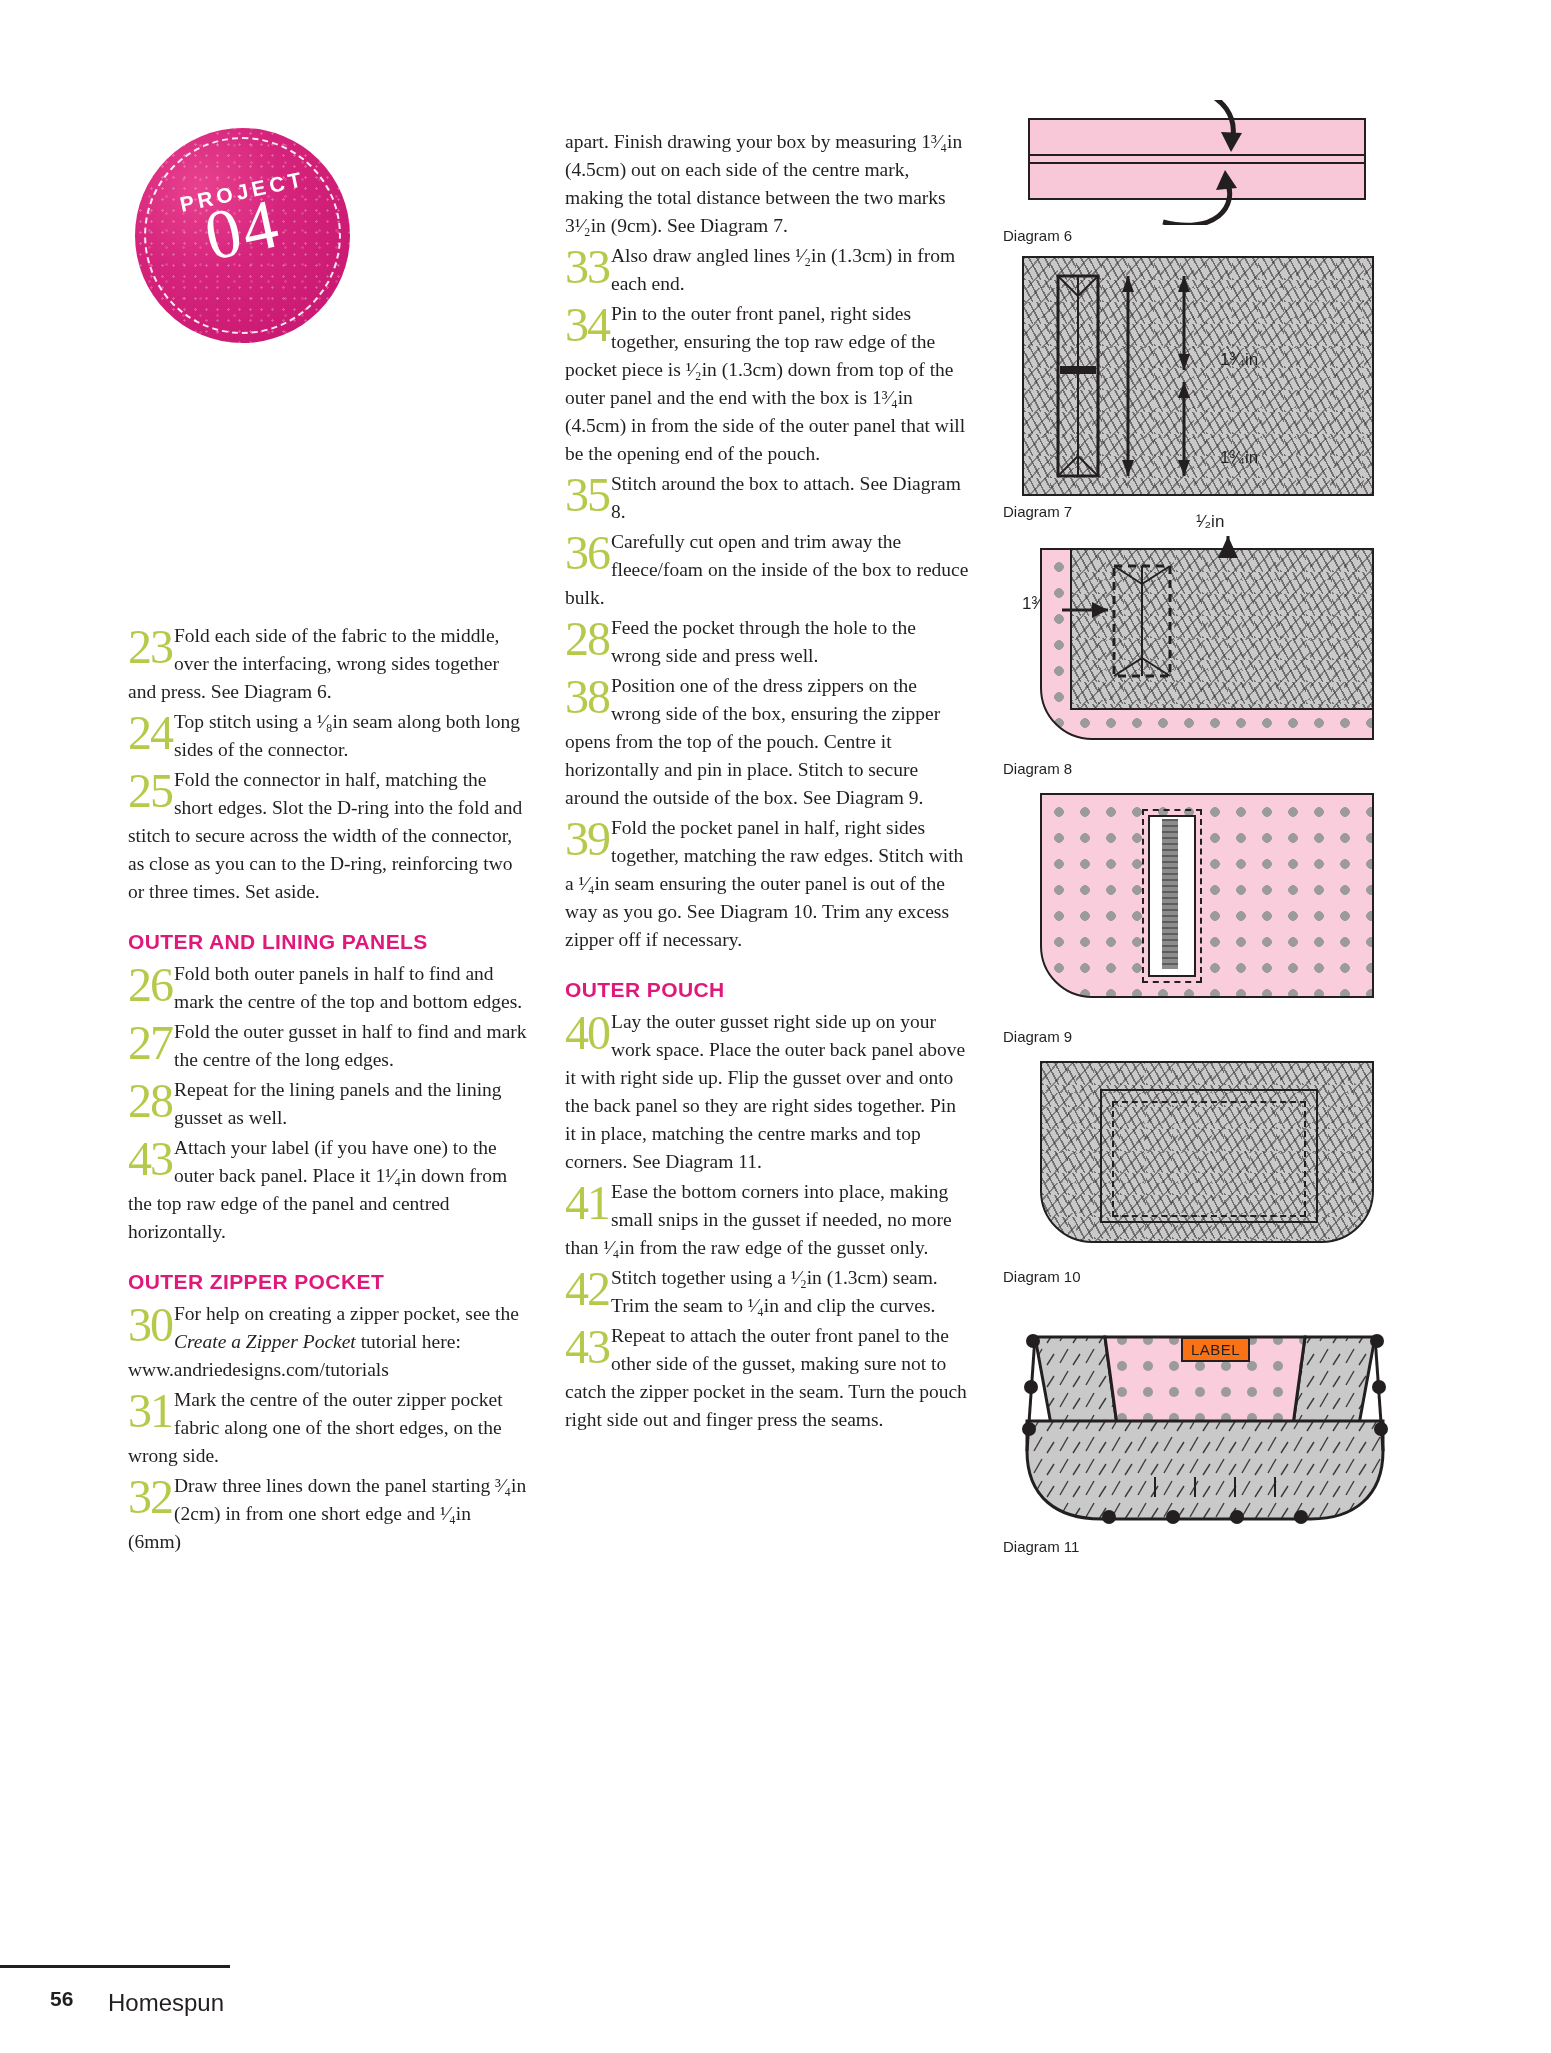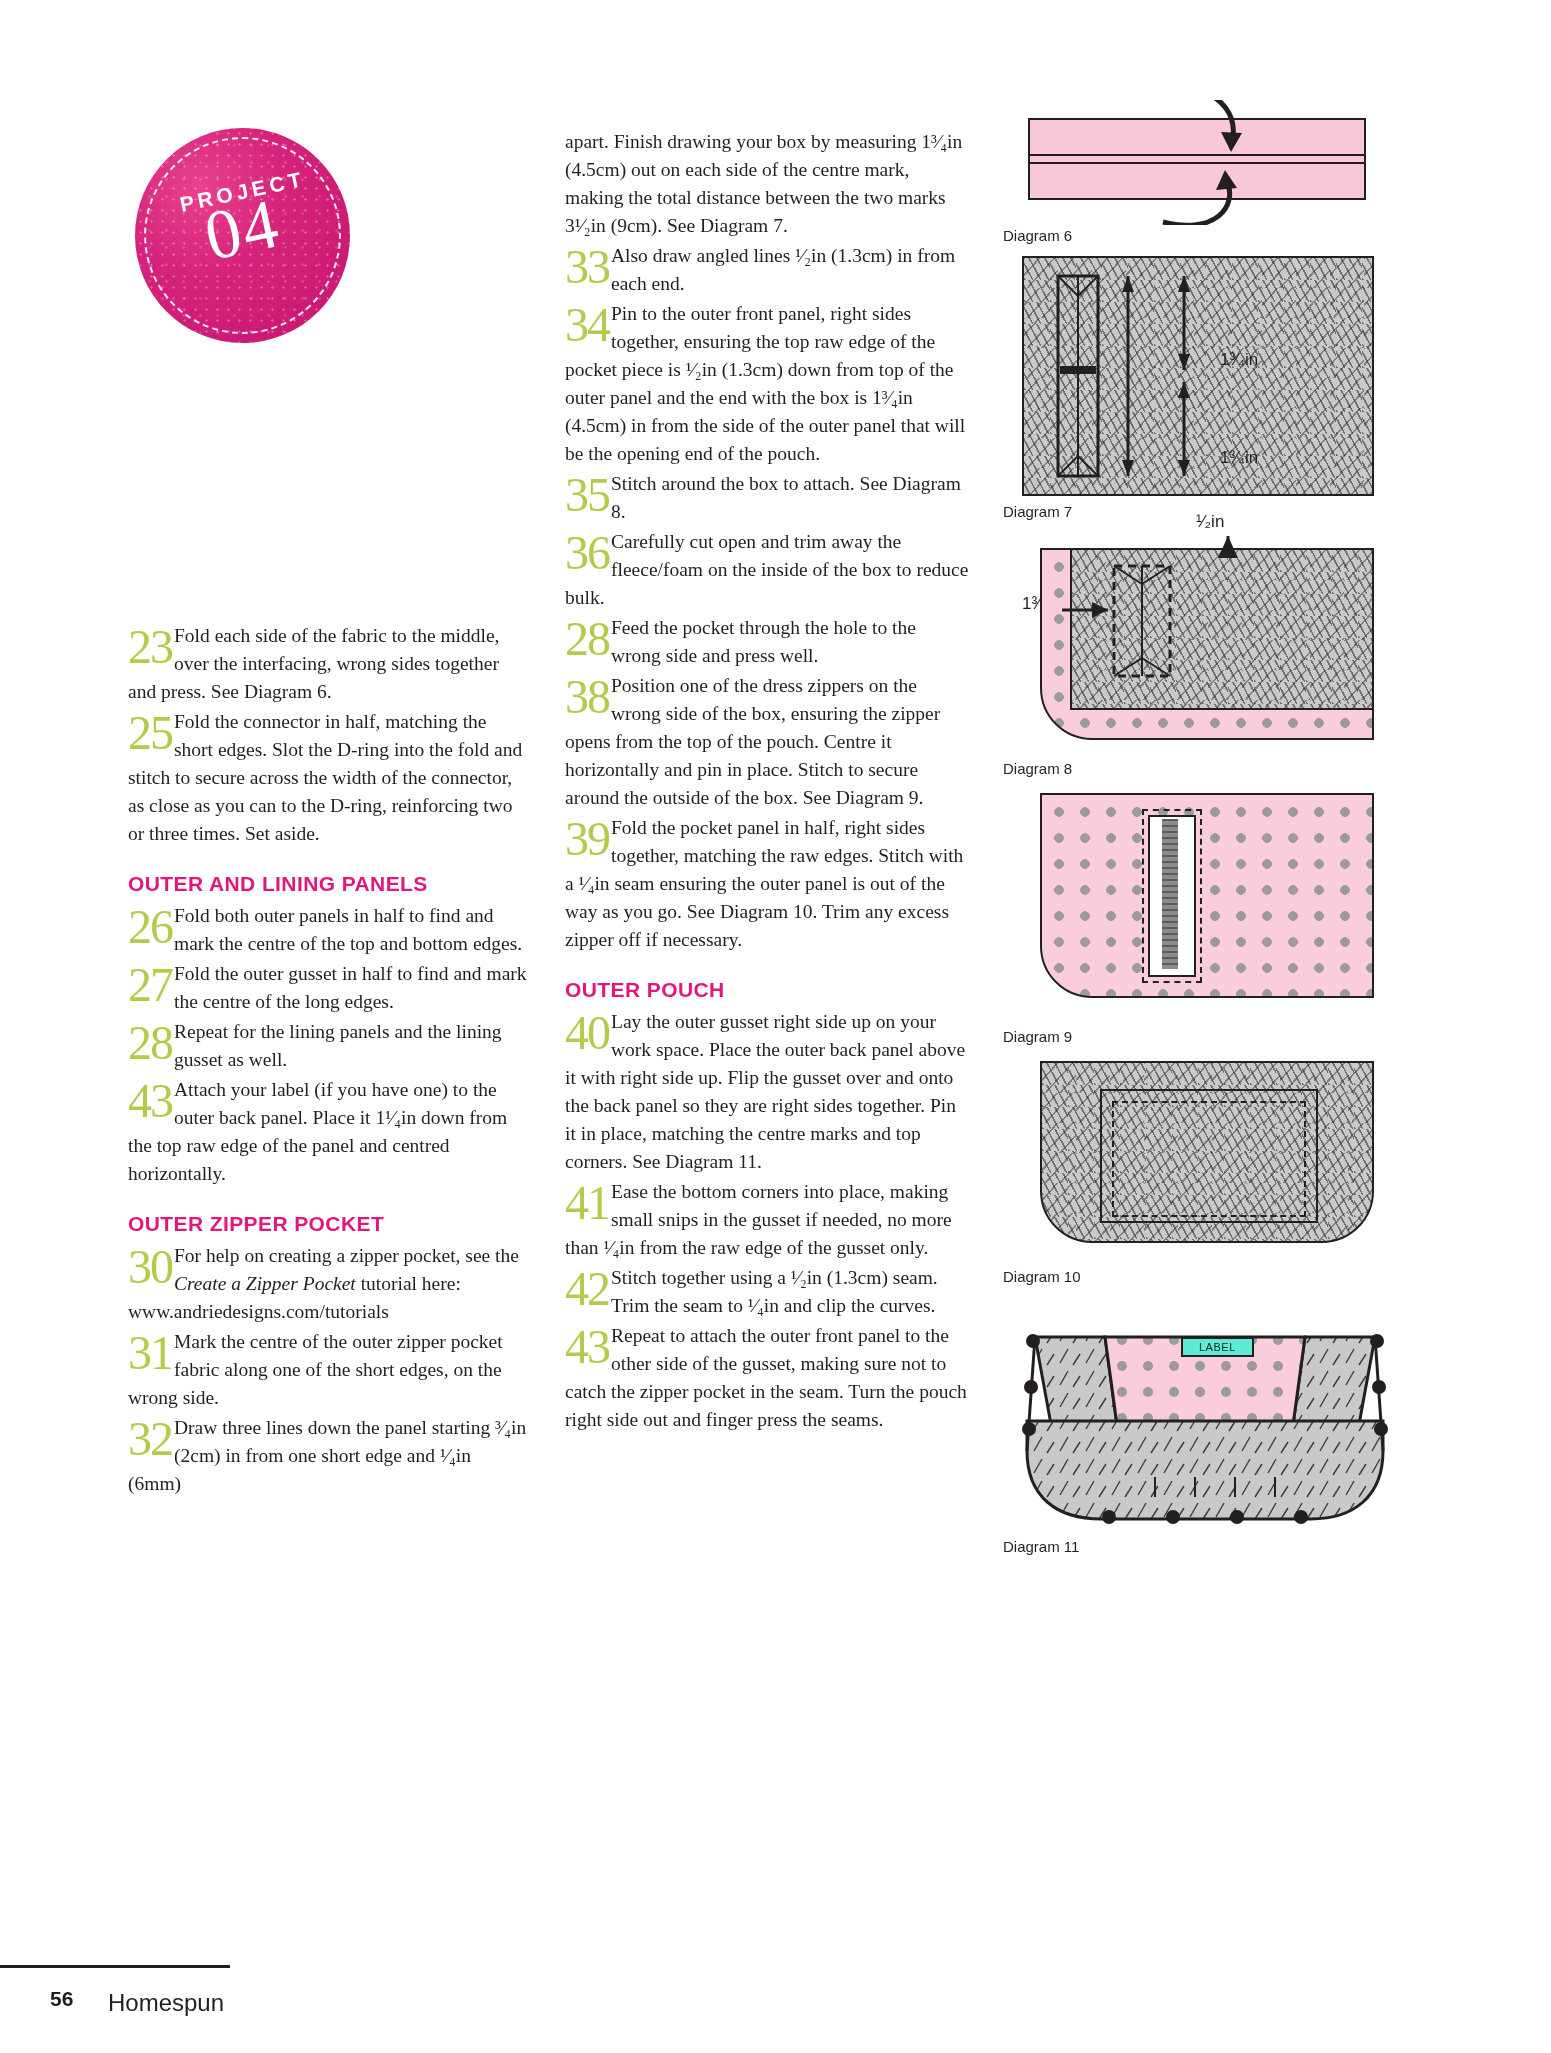--- a/index.html
+++ b/index.html
@@ -113,23 +113,23 @@
   .d7{width:352px;height:240px;border:2px solid #231f20;box-sizing:border-box;margin-left:22px;position:relative;}
   .d8{width:352px;height:215px;margin-left:22px;position:relative;}
   .d9{width:352px;height:228px;margin-left:22px;position:relative;}
   .d10{width:352px;height:200px;margin-left:22px;position:relative;}
   .d11{width:400px;height:230px;margin-left:5px;position:relative;}
 
   .meas{
     position:absolute;font-family:"Liberation Sans",sans-serif;font-size:17px;color:#231f20;
   }
   .label-box{
-    position:absolute;border:2px solid #231f20;background:#5eead4;
-    font-family:"Liberation Sans",sans-serif;font-size:11px;
-    padding:2px 16px;letter-spacing:.5px;
+    position:absolute;border:2px solid #231f20;background:#f97316;
+    font-family:"Liberation Sans",sans-serif;font-size:15px;
+    padding:2px 8px;letter-spacing:.5px;
   }
 
   
   .footer{
     position:absolute;left:0;right:0;bottom:0;height:88px;
   }
   .footrule{position:absolute;left:0;top:0;width:230px;height:3px;background:#231f20;}
   .pagenum{
     position:absolute;left:50px;top:22px;
     font-family:"Liberation Sans",sans-serif;font-weight:bold;font-size:21px;
@@ -150,20 +150,24 @@
     <div class="num">04</div>
   </div>
 
   <div class="col col1">
 
     <div class="step">
       <span class="stepnum">23</span>
       <span class="stepbody">Fold each side of the fabric to the middle, over the interfacing, wrong sides together and press. See Diagram 6.</span>
     </div>
 
+    <div class="step">
+      <span class="stepnum">24</span>
+      <span class="stepbody">Top stitch using a ¹⁄₈in seam along both long sides of the connector.</span>
+    </div>
 
     <div class="step">
       <span class="stepnum">25</span>
       <span class="stepbody">Fold the connector in half, matching the short edges. Slot the D-ring into the fold and stitch to secure across the width of the connector, as close as you can to the D-ring, reinforcing two or three times. Set aside.</span>
     </div>
 
     <h2 class="sect">OUTER AND LINING PANELS</h2>
 
     <div class="step">
       <span class="stepnum">26</span>

